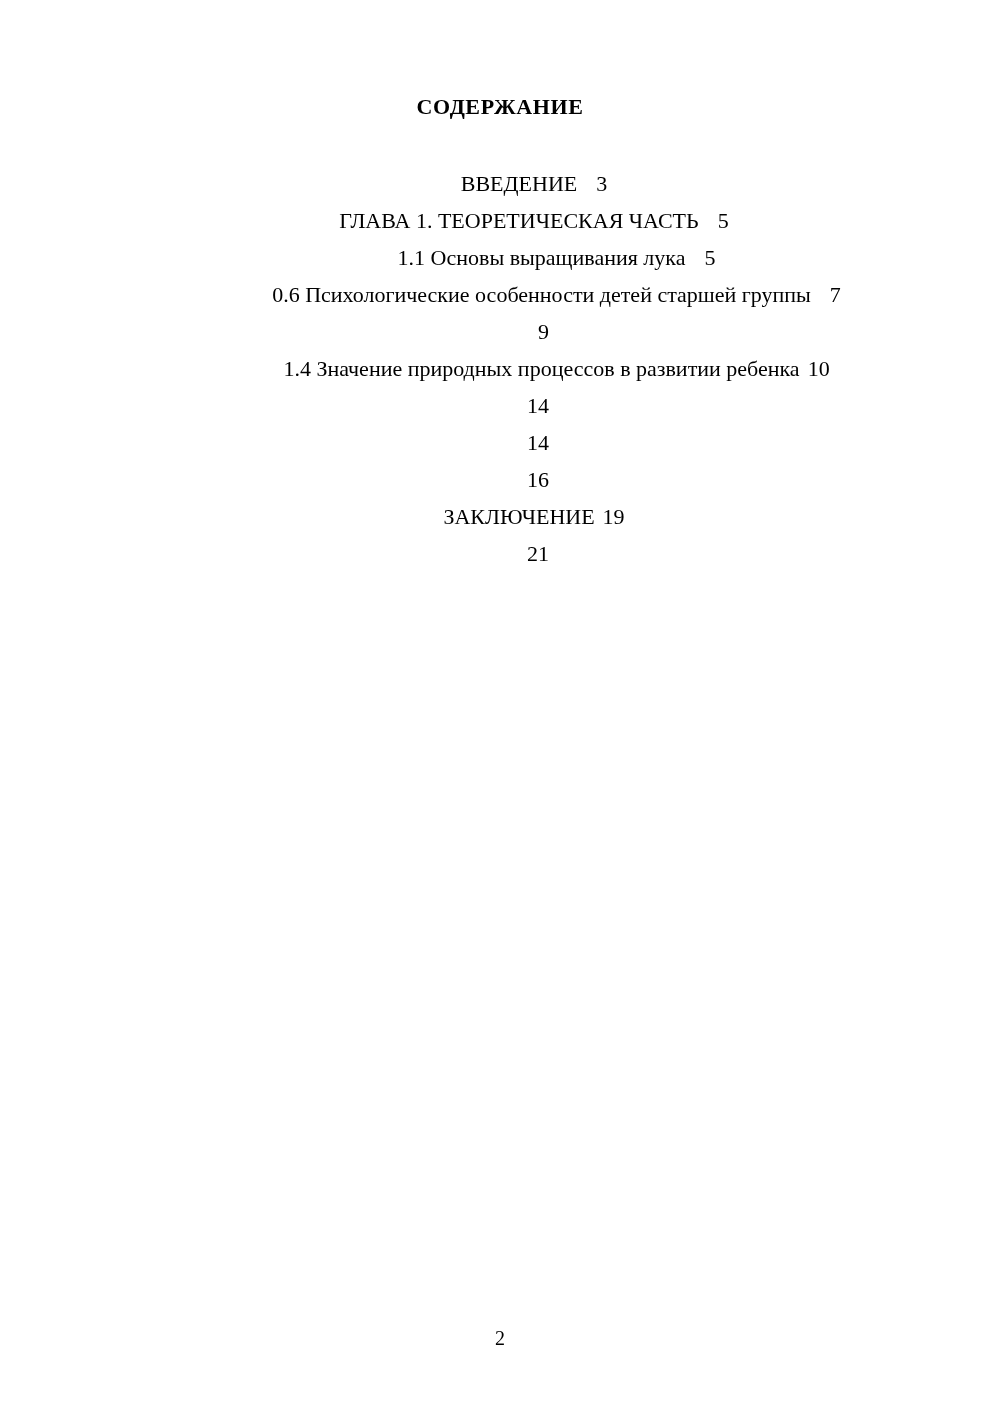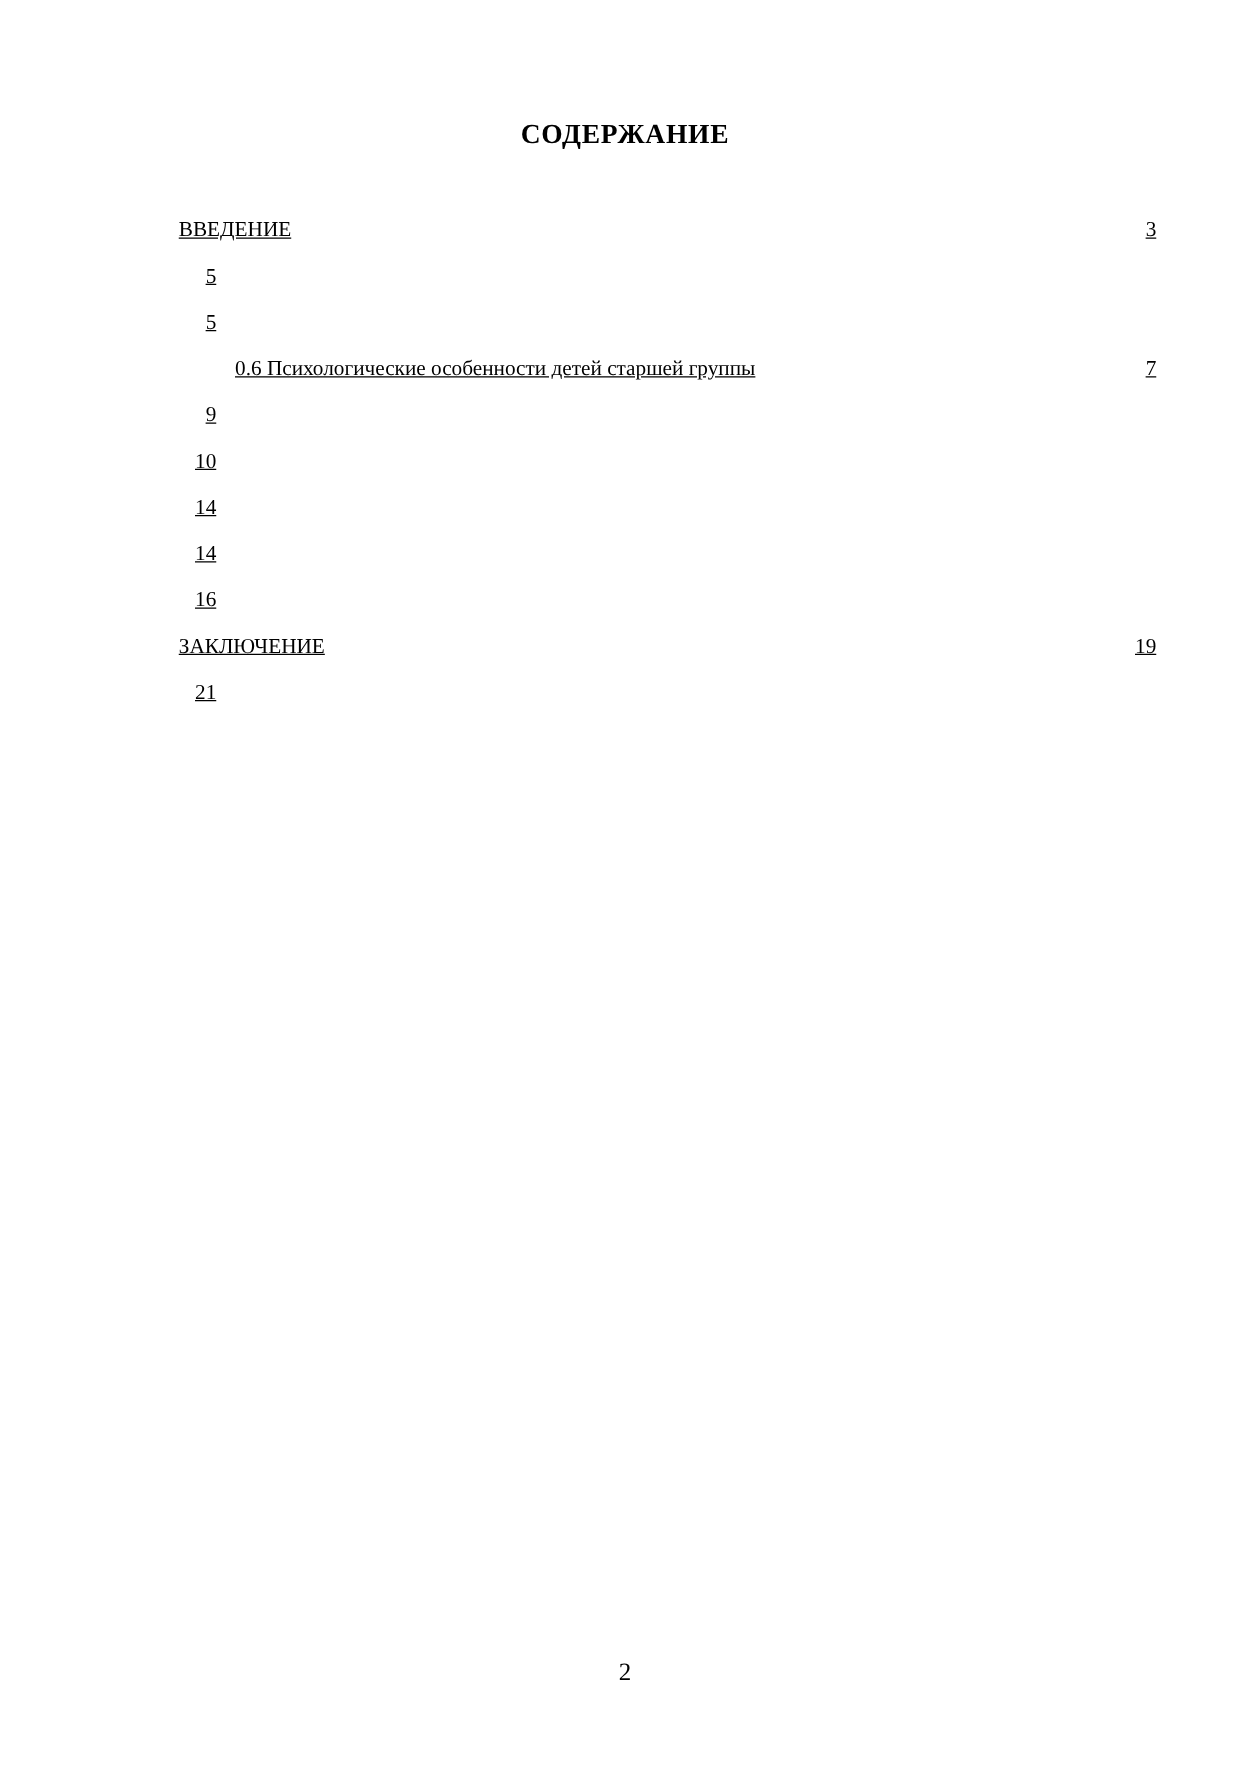--- a/index.html
+++ b/index.html
@@ -28,25 +28,24 @@
   }
   .toc {
     position: absolute;
     top: 166px;
     left: 143px;
     width: 782px;
   }
   .toc-row {
     display: flex;
     align-items: flex-start;
-    justify-content: space-between;
-    font-size: 17px;
+    justify-content: center;
+    font-size: 22px;
     line-height: 36px;
     margin-bottom: 1px;
-    text-decoration: underline;
   }
   .toc-row .label {
     flex: 0 1 auto;
     max-width: 700px;
   }
   .toc-row .page-num {
     flex: 0 0 auto;
     text-align: right;
     min-width: 30px;
   }
@@ -76,37 +75,40 @@
   <div class="doc-title">СОДЕРЖАНИЕ</div>
 
   <div class="toc">
 
     <div class="toc-row level-1">
       <span class="label">ВВЕДЕНИЕ</span>
       <span class="page-num">3</span>
     </div>
 
     <div class="toc-row level-1">
+      <span class="label">ГЛАВА 1. ТЕОРЕТИЧЕСКАЯ ЧАСТЬ</span>
       <span class="page-num">5</span>
     </div>
 
     <div class="toc-row level-2">
+      <span class="label">1.1 Основы выращивания лука</span>
       <span class="page-num">5</span>
     </div>
 
     <div class="toc-row level-2">
       <span class="label">0.6 Психологические особенности детей старшей группы</span>
       <span class="page-num">7</span>
     </div>
 
     <div class="toc-row level-2 wrap-row">
       <span class="page-num">9</span>
     </div>
 
     <div class="toc-row level-2">
+      <span class="label">1.4 Значение природных процессов в развитии ребенка</span>
       <span class="page-num">10</span>
     </div>
 
     <div class="toc-row level-1">
       <span class="page-num">14</span>
     </div>
 
     <div class="toc-row level-2">
       <span class="page-num">14</span>
     </div>

